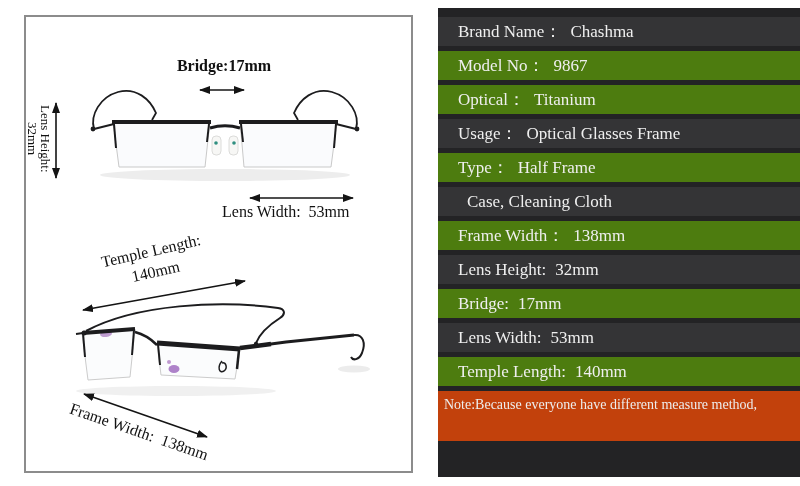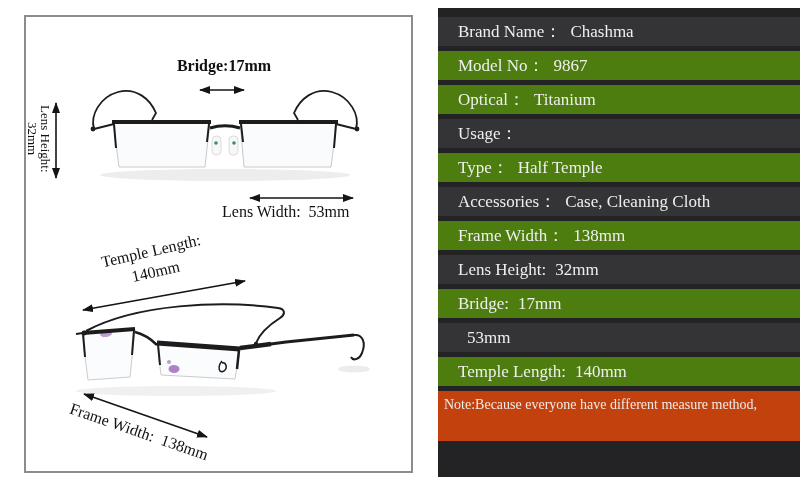--- a/index.html
+++ b/index.html
@@ -150,42 +150,43 @@
     <div class="spec-row row-light">
       <span>Model No：</span>
       <span class="spec-value">9867</span>
     </div>
     <div class="spec-row row-light">
       <span>Optical：</span>
       <span class="spec-value">Titanium</span>
     </div>
     <div class="spec-row row-dark">
       <span>Usage：</span>
+      <span class="spec-value">Optical Glasses Frame</span>
     </div>
     <div class="spec-row row-light">
       <span>Type：</span>
-      <span class="spec-value">Half Temple</span>
+      <span class="spec-value">Half Frame</span>
     </div>
     <div class="spec-row row-dark">
-      <span>Accessories：</span>
       <span class="spec-value">Case, Cleaning Cloth</span>
     </div>
     <div class="spec-row row-light">
       <span>Frame Width：</span>
       <span class="spec-value">138mm</span>
     </div>
     <div class="spec-row row-dark">
       <span>Lens Height:</span>
       <span class="spec-value">32mm</span>
     </div>
     <div class="spec-row row-light">
       <span>Bridge:</span>
       <span class="spec-value">17mm</span>
     </div>
     <div class="spec-row row-dark">
+      <span>Lens Width:</span>
       <span class="spec-value">53mm</span>
     </div>
     <div class="spec-row row-light">
       <span>Temple Length:</span>
       <span class="spec-value">140mm</span>
     </div>
 
     <div class="spec-note">
       <div>Note:Because everyone have different measure method,</div>
     </div>

